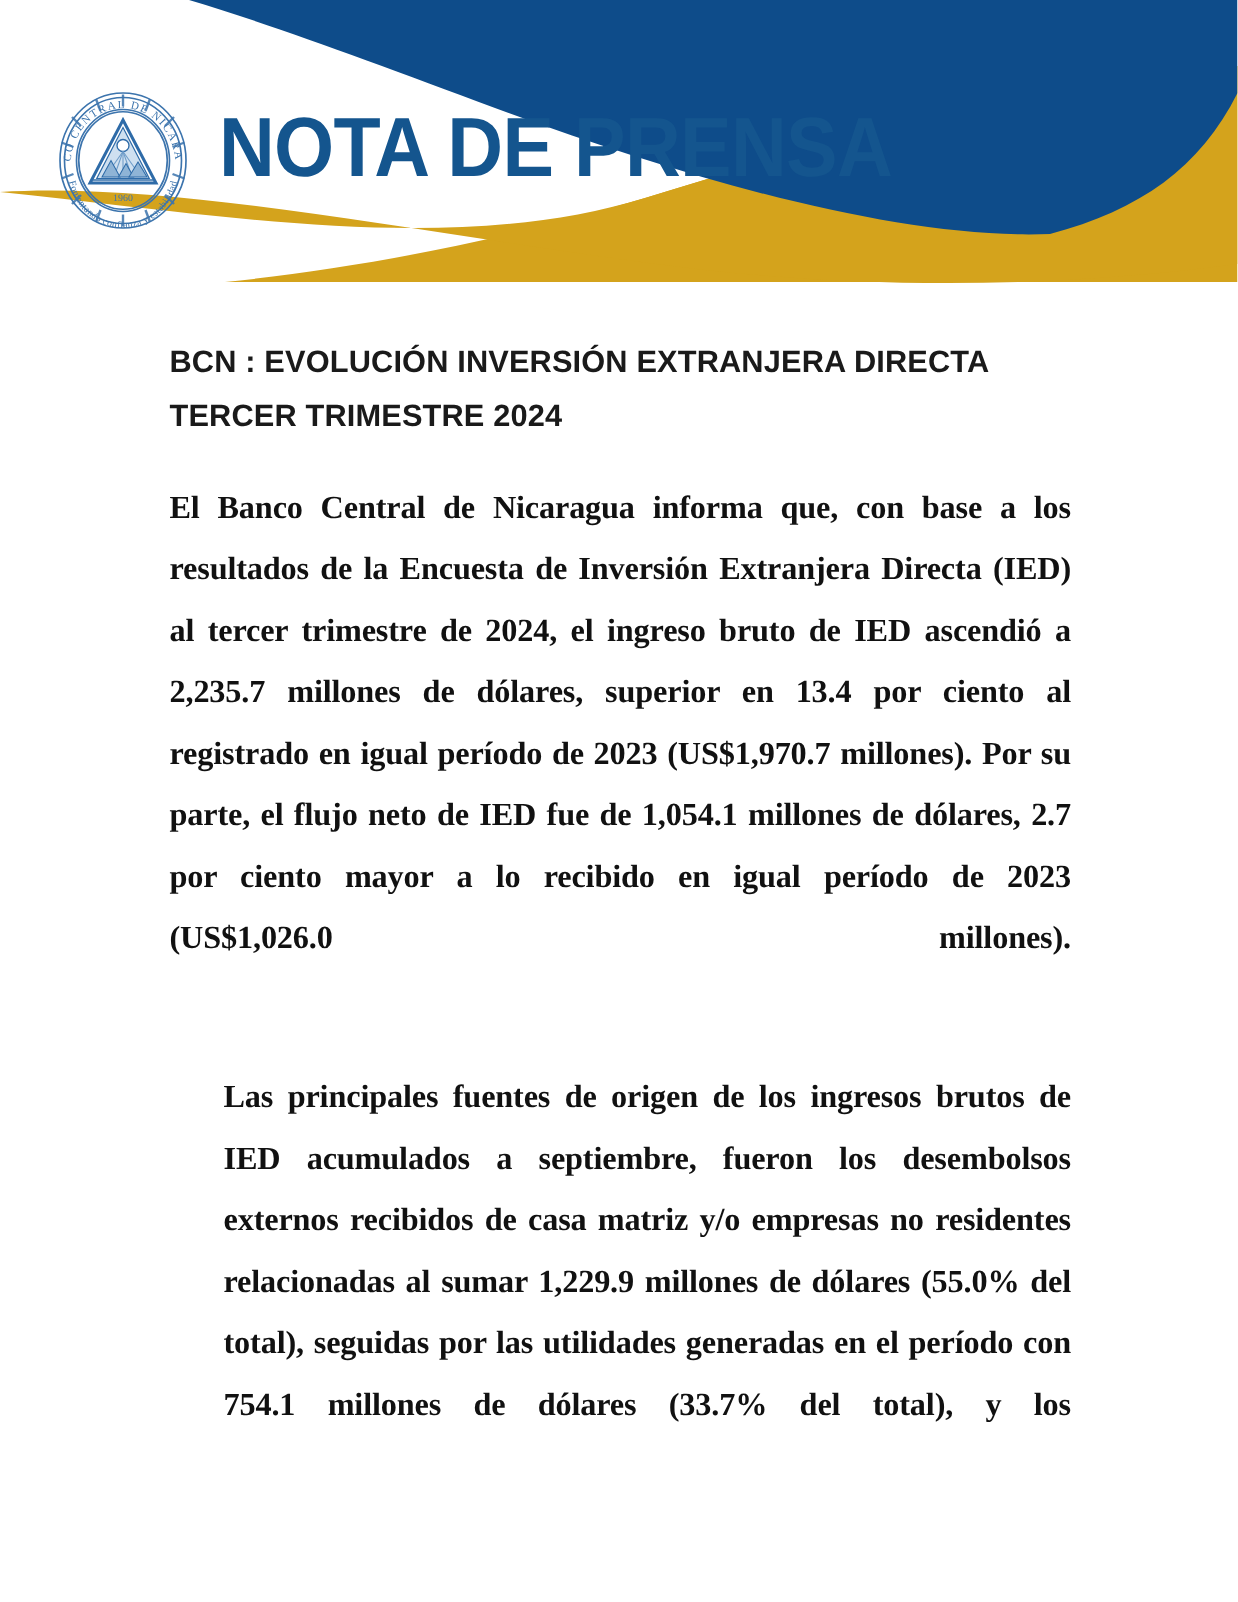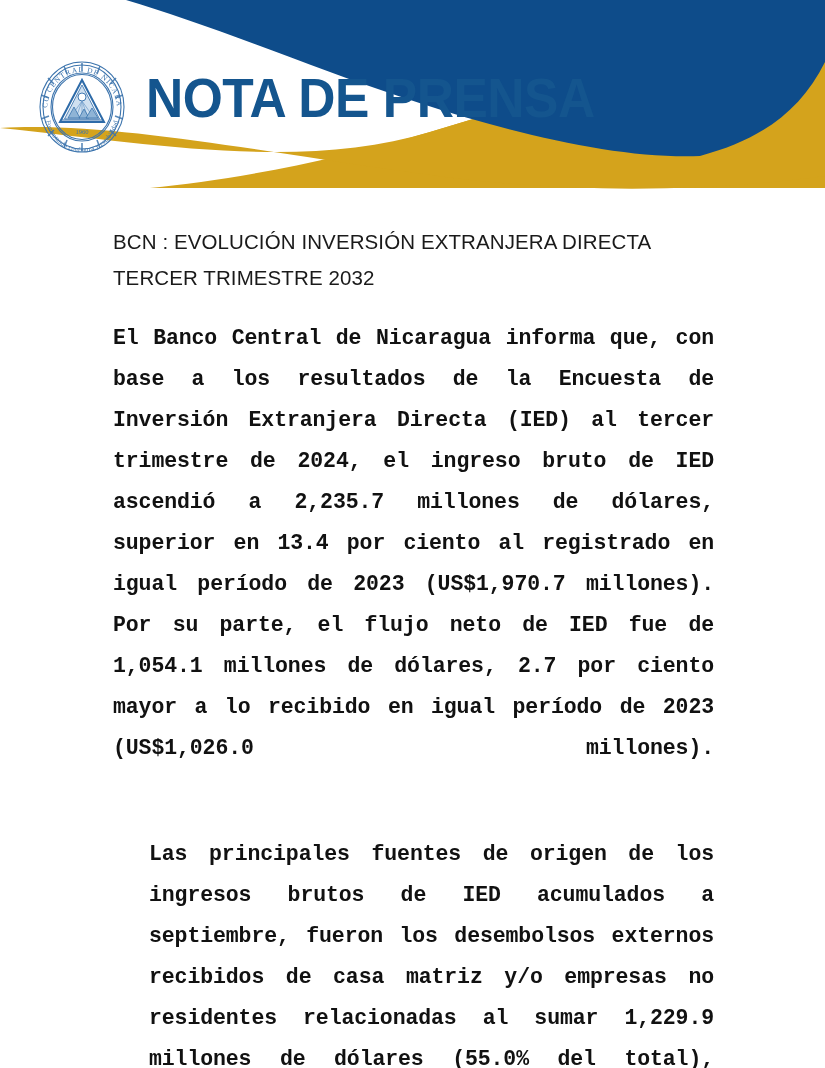--- a/index.html
+++ b/index.html
@@ -67,29 +67,29 @@
   .doc {
     position: absolute;
     left: 113px;
     top: 224px;
     width: 601px;
   }
   .doc-title {
     font-family: "Liberation Sans", sans-serif;
     font-size: 20.5px;
     line-height: 36px;
-    font-weight: 400;
+    font-weight: 700;
     color: #1a1a1a;
     letter-spacing: 0.1px;
     margin: 0 0 22px 0;
   }
   .doc-title .line { display: block; }
 
   .para {
-    font-family: Liberation Mono, monospace;
+    font-family: Liberation Serif, serif;
     font-size: 21.5px;
     line-height: 41px;
     font-weight: 700;
     color: #111111;
     text-align: justify;
     text-justify: inter-word;
     margin: 0 0 24px 0;
     letter-spacing: -0.1px;
   }
   .para:last-child { margin-bottom: 0; margin-left: 36px; }
@@ -186,20 +186,20 @@
     </svg>
   </div>
 
   <div class="banner-title">NOTA DE PRENSA</div>
 </div>
 
 <div class="doc">
 
   <h1 class="doc-title">
     <span class="line">BCN : EVOLUCIÓN INVERSIÓN EXTRANJERA DIRECTA</span>
-    <span class="line">TERCER TRIMESTRE 2032</span>
+    <span class="line">TERCER TRIMESTRE 2024</span>
   </h1>
 
   <p class="para">El Banco Central de Nicaragua informa que, con base a los resultados de la Encuesta de Inversión Extranjera Directa (IED) al tercer trimestre de 2024, el ingreso bruto de IED ascendió a 2,235.7 millones de dólares, superior en 13.4 por ciento al registrado en igual período de 2023 (US$1,970.7 millones). Por su parte, el flujo neto de IED fue de 1,054.1 millones de dólares, 2.7 por ciento mayor a lo recibido en igual período de 2023 (US$1,026.0 millones).</p>
 
   <p class="para">Las principales fuentes de origen de los ingresos brutos de IED acumulados a septiembre, fueron los desembolsos externos recibidos de casa matriz y/o empresas no residentes relacionadas al sumar 1,229.9 millones de dólares (55.0% del total), seguidas por las utilidades generadas en el período con 754.1 millones de dólares (33.7% del total), y los</p>
 
 </div>
 
 </body></html>

